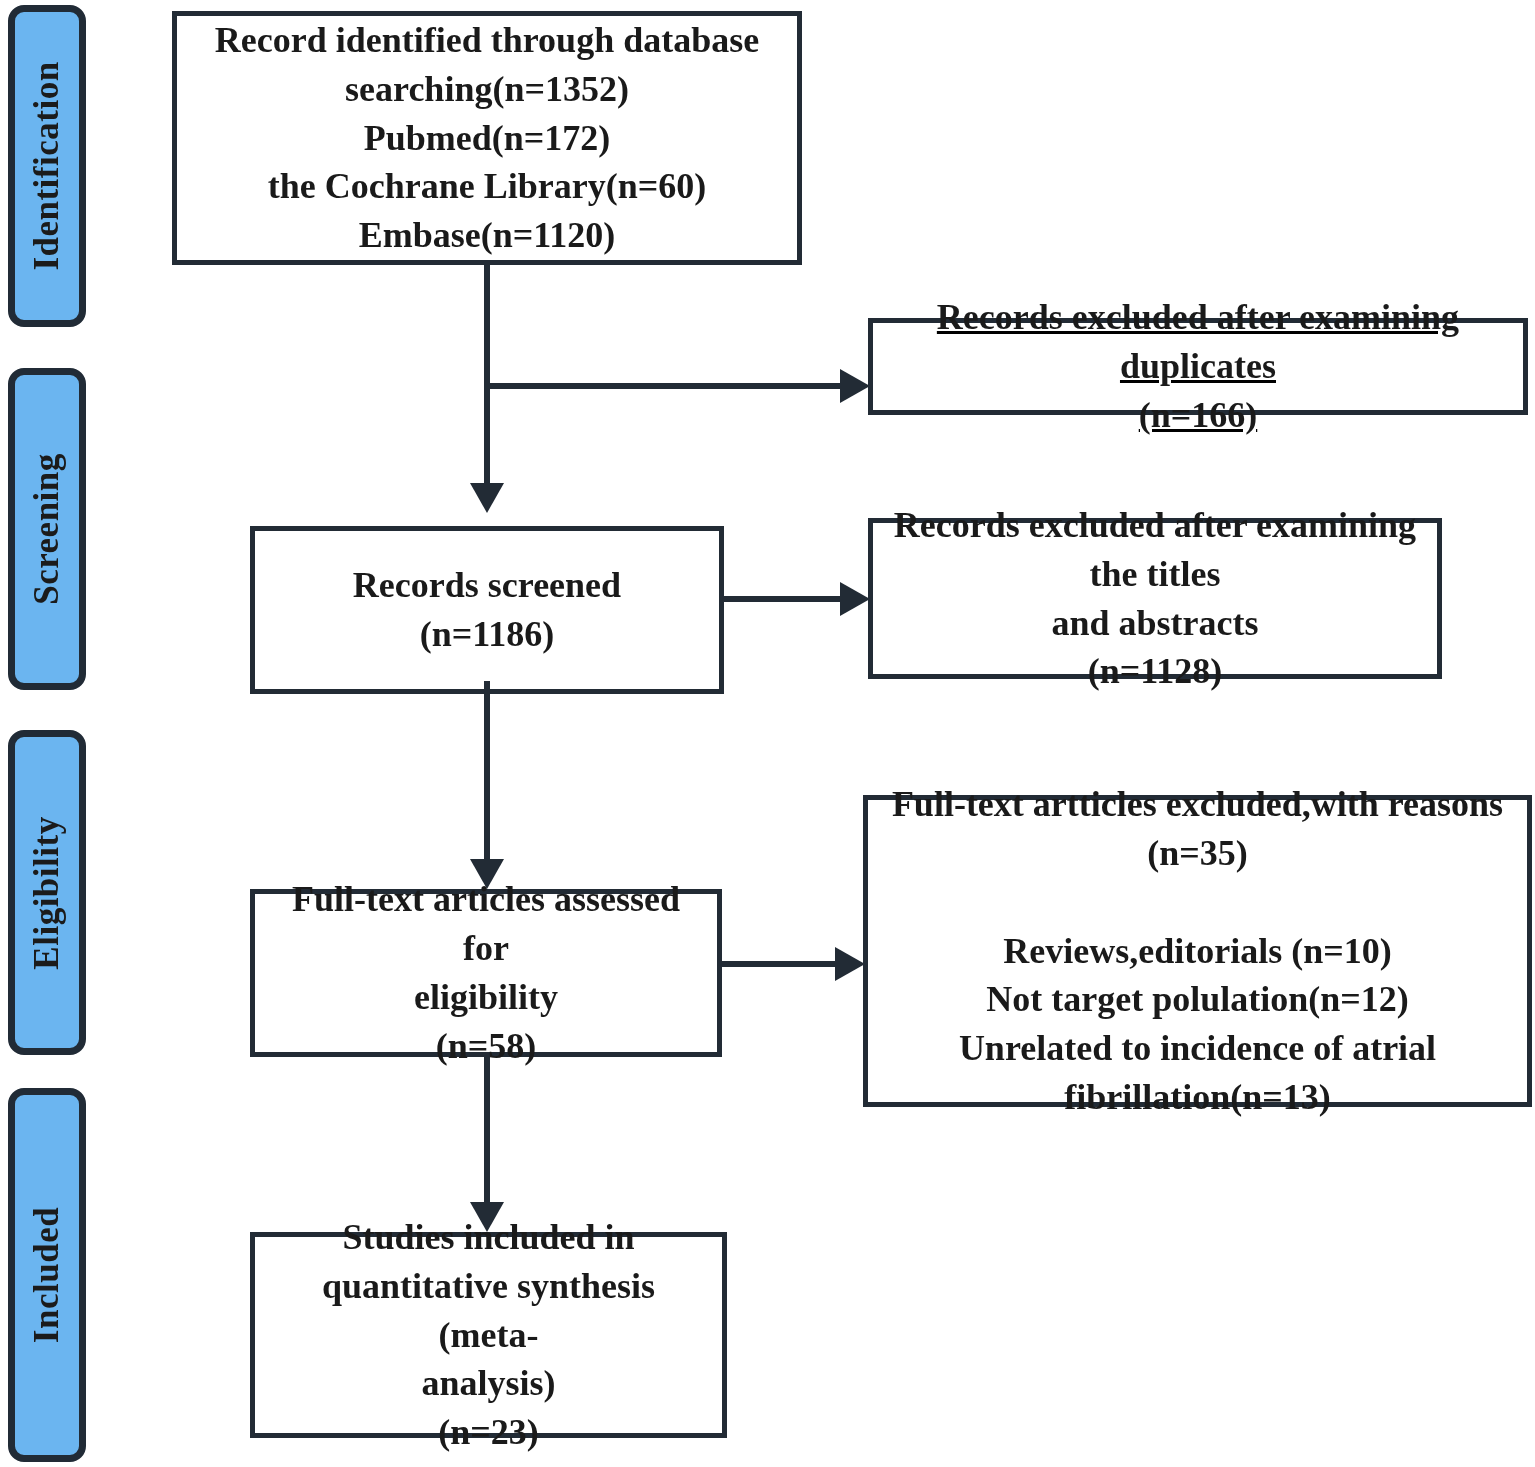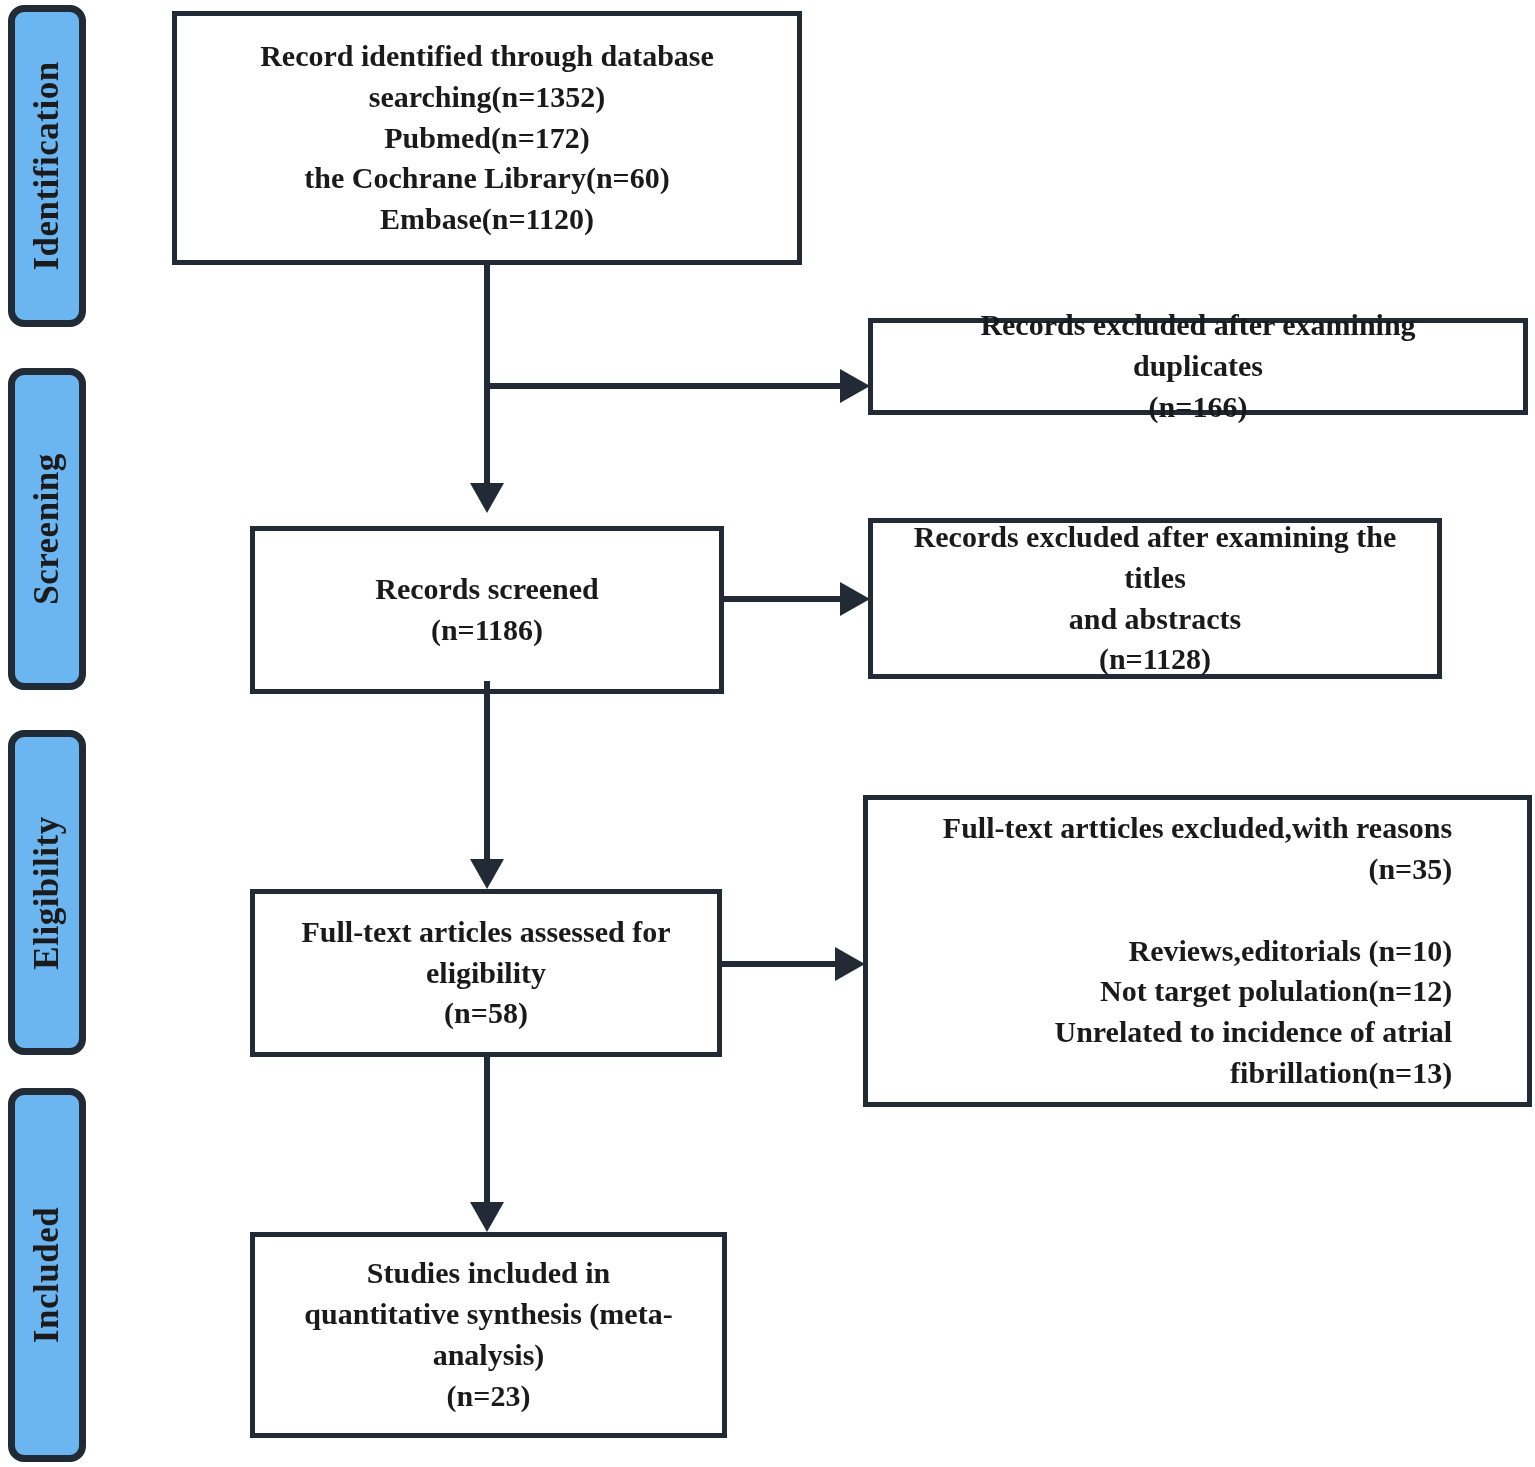--- a/index.html
+++ b/index.html
@@ -39,21 +39,21 @@
     background: #ffffff;
     border: 5px solid #222B35;
     box-sizing: border-box;
     display: flex;
     align-items: center;
     justify-content: center;
     text-align: center;
   }
   .flow-box .box-text {
     font-weight: bold;
-    font-size: 30px;
+    font-size: 36px;
     line-height: 1.36;
     color: #1a1a1a;
     padding: 0 16px;
     white-space: pre-line;
     font-family: "Liberation Serif", "DejaVu Serif", serif;
   }
   .conn {
     position: absolute;
     background: #222B35;
   }
@@ -98,21 +98,21 @@
   </div>
 
   <div class="flow-box" style="left:172px; top:11px; width:630px; height:254px;">
     <span class="box-text">Record identified through database
 searching(n=1352)
 Pubmed(n=172)
 the Cochrane Library(n=60)
 Embase(n=1120)</span>
   </div>
 
-  <div class="flow-box" style="left:868px; top:318px; width:660px; height:97px;">
+  <div class="flow-box" style="left:868px; top:318px; width:660px; height:97px;text-decoration:underline;">
     <span class="box-text">Records excluded after examining
 duplicates
 (n=166)</span>
   </div>
 
   <div class="flow-box" style="left:250px; top:526px; width:474px; height:168px;">
     <span class="box-text">Records screened
 (n=1186)</span>
   </div>
 
@@ -121,21 +121,21 @@
 and abstracts
 (n=1128)</span>
   </div>
 
   <div class="flow-box" style="left:250px; top:889px; width:472px; height:168px;">
     <span class="box-text">Full-text articles assessed for
 eligibility
 (n=58)</span>
   </div>
 
-  <div class="flow-box" style="left:863px; top:795px; width:669px; height:312px;text-align:right;">
+  <div class="flow-box" style="left:863px; top:795px; width:669px; height:312px;">
     <span class="box-text">Full-text artticles excluded,with reasons
 (n=35)
 
 Reviews,editorials (n=10)
 Not target polulation(n=12)
 Unrelated to incidence of atrial
 fibrillation(n=13)</span>
   </div>
 
   <div class="flow-box" style="left:250px; top:1232px; width:477px; height:206px;">

